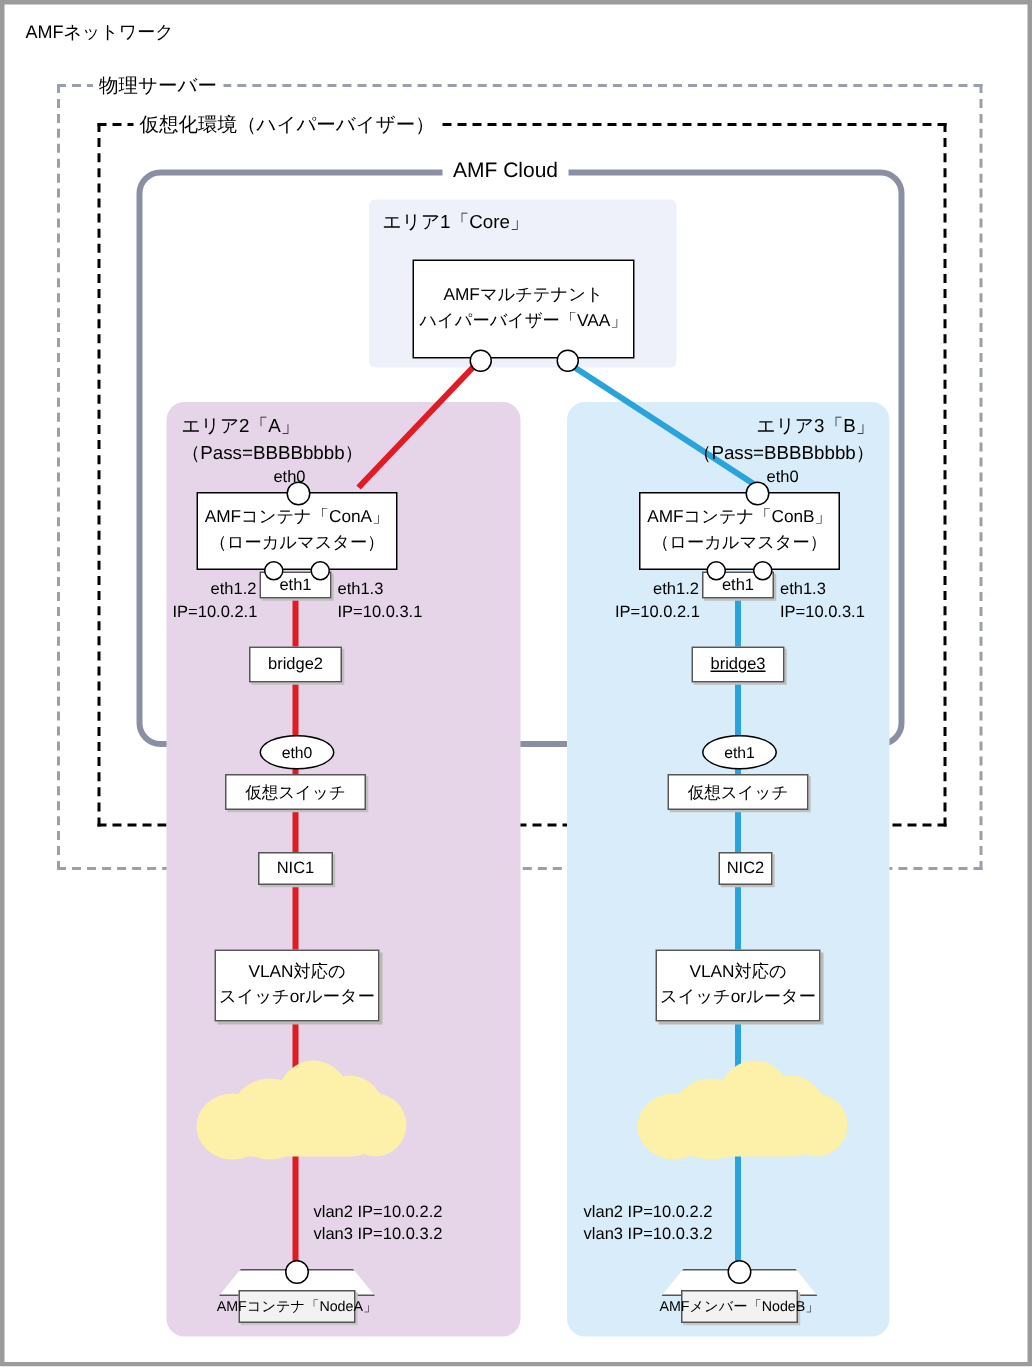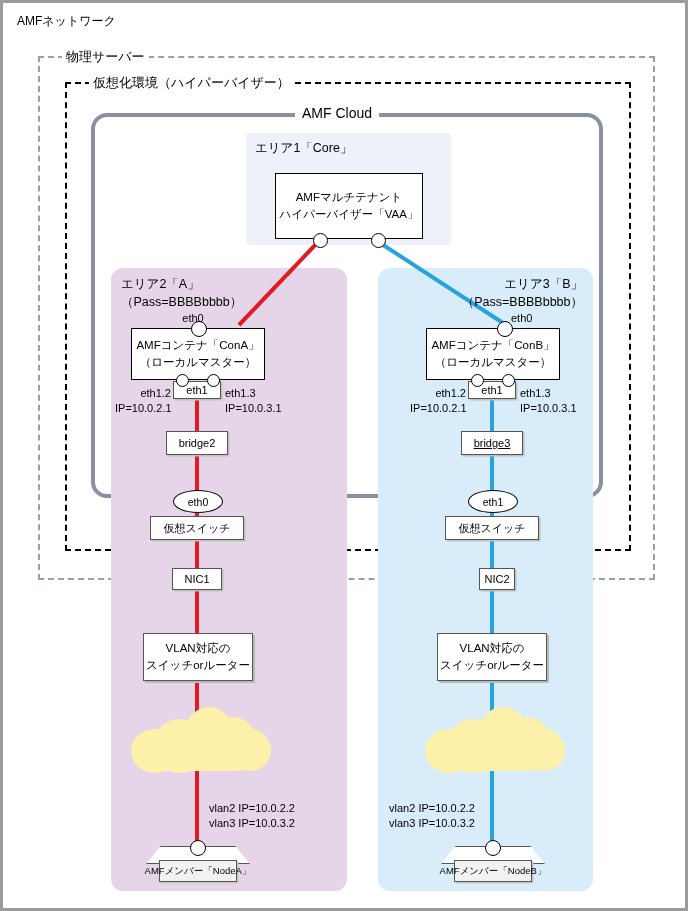--- a/index.html
+++ b/index.html
@@ -174,21 +174,21 @@
   </div>
 
   <div class="abs lbl" style="left:206px;top:798px;z-index:5;">
     <span>vlan2 IP=10.0.2.2</span><br>
     <span>vlan3 IP=10.0.3.2</span>
   </div>
 
   <div class="port" style="left:187px;top:837px;width:14px;height:14px;z-index:7;"></div>
   <div class="member" style="left:143px;top:843px;width:102px;height:38px;z-index:5;">
     <span class="top"></span>
-    <span class="body">AMFメンバー「NodeA」</span>
+    <span class="body">AMFコンテナ「NodeA」</span>
   </div>
 
   <div class="abs panel-title lbl-r" style="left:420px;top:272px;width:160px;z-index:3;">
     <span>エリア3「B」</span><br>
     <span>（Pass=BBBBbbbb）</span>
   </div>
 
   <div class="abs lbl" style="left:508px;top:308px;z-index:4;">eth0</div>
 
   <div class="abs nodebox" style="left:423px;top:325px;width:134px;height:52px;z-index:3;">

